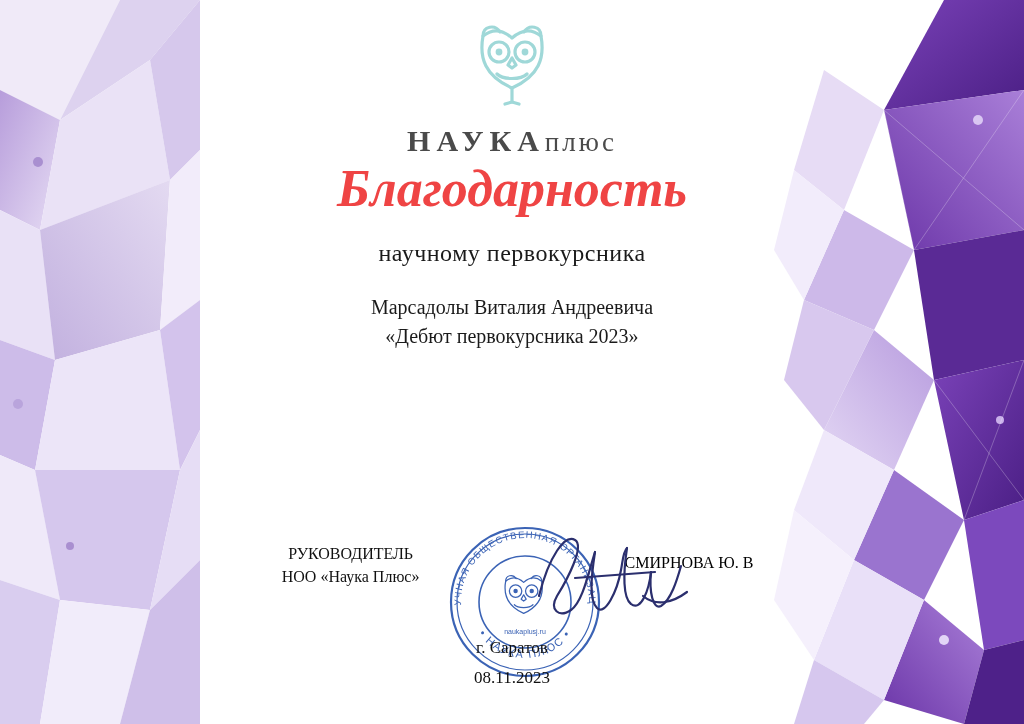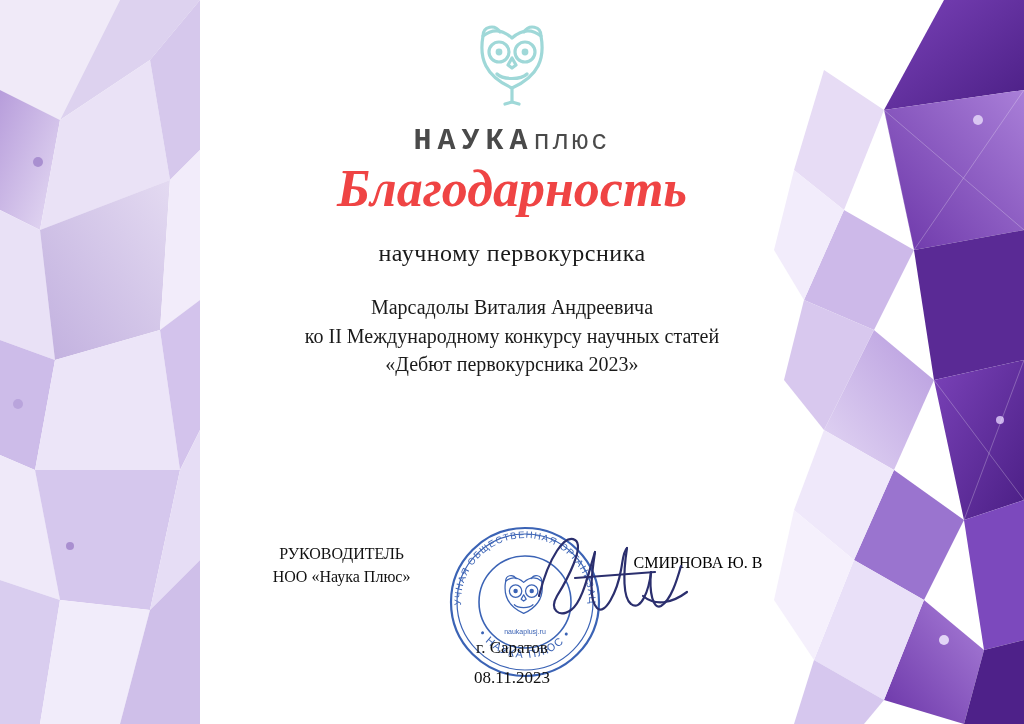--- a/index.html
+++ b/index.html
@@ -28,21 +28,21 @@
     position: absolute;
     left: 200px; right: 200px; top: 0; bottom: 0;
     display: flex;
     flex-direction: column;
     align-items: center;
   }
 
   .owl-logo { margin-top: 18px; }
   .brand {
     margin-top: 10px;
-    font-family: Liberation Mono, monospace;
+    font-family: Liberation Serif, serif;
     font-size: 30px;
     letter-spacing: 6px;
     color: #4a4a4a;
   }
   .brand .bold { font-weight: 700; }
   .brand .light { font-weight: 400; font-size: 27px; letter-spacing: 3px; }
 
   .title {
     margin-top: 2px;
     font-family: "Liberation Serif", serif;
@@ -75,21 +75,20 @@
   }
   .reason div { white-space: nowrap; }
 
   .signature-block {
     position: absolute;
     left: 0; right: 0;
     top: 512px;
     display: flex;
     align-items: flex-start;
     justify-content: center;
-    gap: 9px;
   }
   .sig-left {
     text-align: center;
     font-size: 16px;
     line-height: 1.45;
     color: #111;
     margin-top: 30px;
     width: 160px;
   }
   .stamp-wrap {
@@ -232,21 +231,20 @@
       <span class="bold">НАУКА</span><span class="light">плюс</span>
     </div>
 
     <div class="title">Благодарность</div>
 
     <div class="subtitle">научному первокурсника</div>
 
 
     <div class="reason">
       <div>Марсадолы Виталия Андреевича</div>
-      <div>ко II Международному конкурсу научных статей</div>
       <div>«Дебют первокурсника 2023»</div>
     </div>
   </div>
 
   <div class="signature-block">
     <div class="sig-left">
       <div>РУКОВОДИТЕЛЬ</div>
       <div>НОО «Наука Плюс»</div>
     </div>
 

